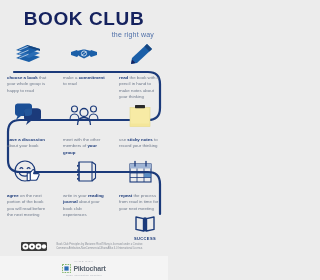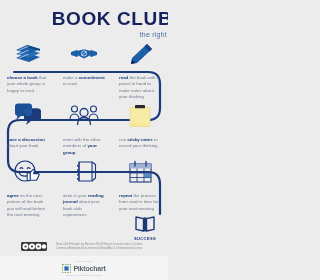--- a/index.html
+++ b/index.html
@@ -1,21 +1,21 @@
 <!DOCTYPE html>
 <html><head>
 <meta charset="utf-8">
 <style>
   html,body{margin:0;padding:0;}
   body{
     width:168px;height:280px;overflow:hidden;
     background:#ececec;
     font-family:"Liberation Sans",sans-serif;
   }
-  .poster{position:relative;width:168px;height:280px;background:#ececec;padding-left:28px;}
+  .poster{position:relative;width:168px;height:280px;background:#ececec;}
 
   
   .header{padding-top:9px;text-align:center;}
   .title{
     font-size:19px;font-weight:bold;letter-spacing:.6px;
     color:#15225e;line-height:1;
   }
   .tagline{
     margin:3px 14px 0 0;text-align:right;
     font-size:7px;color:#4e6fa8;letter-spacing:.2px;

